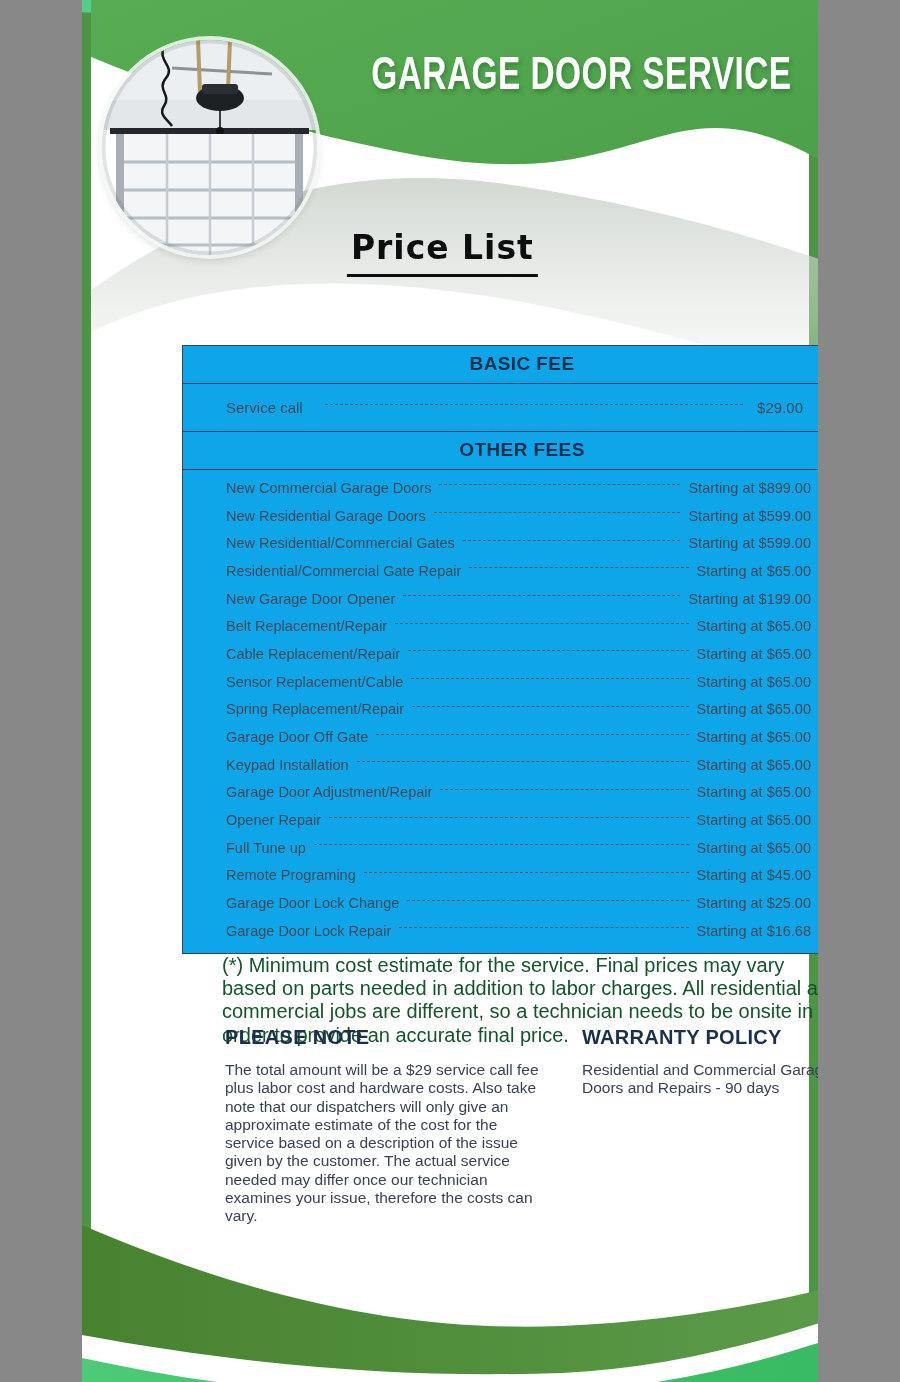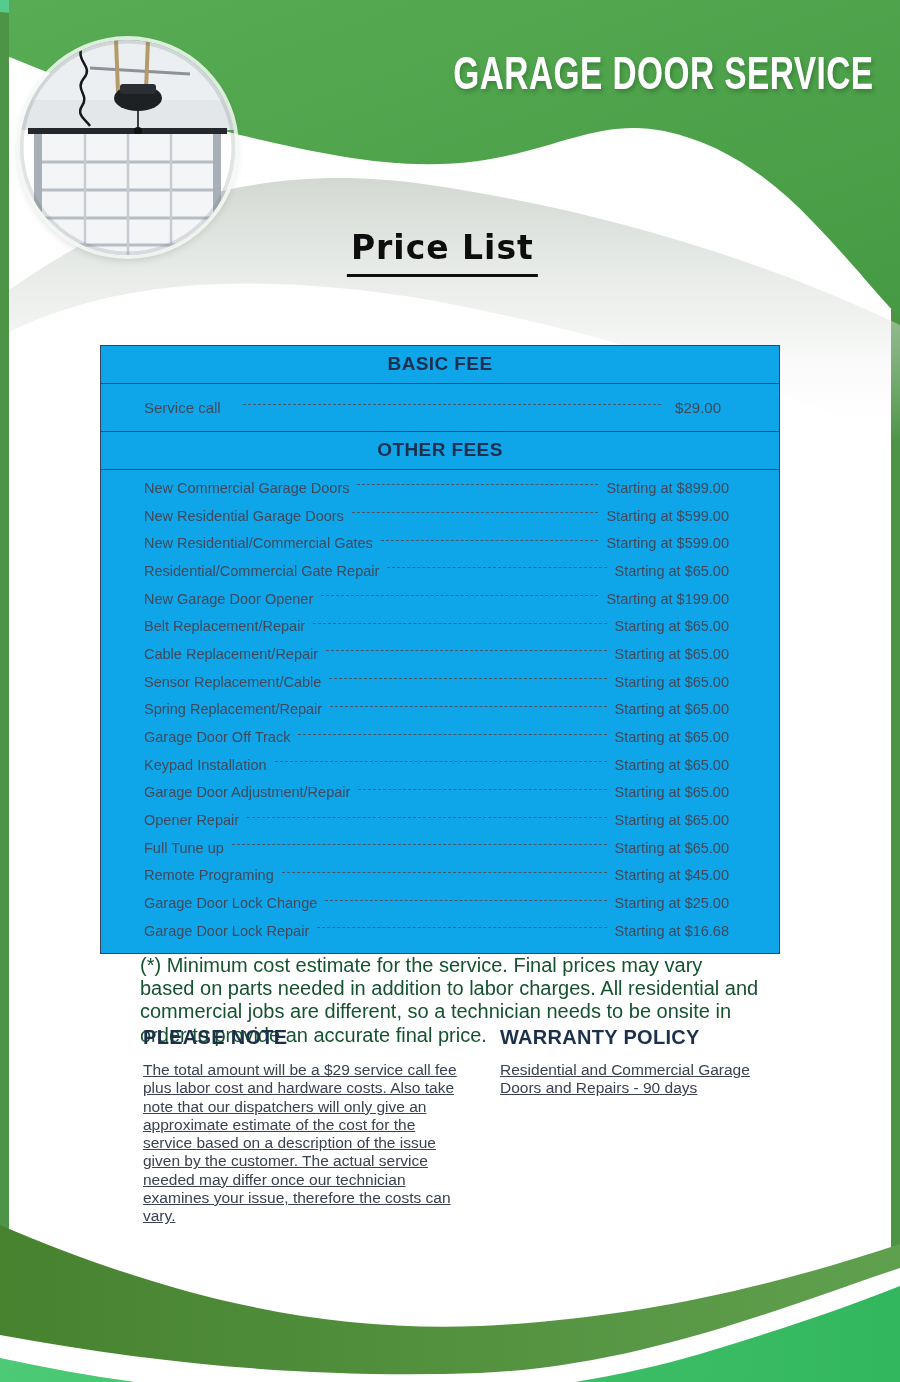--- a/index.html
+++ b/index.html
@@ -1,17 +1,17 @@
 <!DOCTYPE html>
 <html><head>
 <meta charset="utf-8">
 <style>
   html,body{margin:0;padding:0;background:#888;}
   .page{
-    position:relative;width:900px;height:1382px;margin:0 auto;
+    position:relative;width:736px;height:1382px;margin:0 auto;
     background:#ffffff;overflow:hidden;
     font-family:"Liberation Sans",sans-serif;
   }
   
   .edge-strip{position:absolute;top:0;bottom:0;width:9px;background:#4e9447;z-index:1;}
   .edge-strip.left{left:0;}
   .edge-strip.right{right:0;}
 
   .header-wave,.footer-wave{position:absolute;left:0;z-index:2;display:block;}
   .header-wave{top:0;}
@@ -73,21 +73,21 @@
   }
 
   
   .note-col{position:absolute;top:1026px;z-index:3;}
   .note-col.left{left:143px;width:322px;}
   .note-col.right{left:500px;width:270px;}
   .col-heading{
     color:#1c304b;font-weight:bold;font-size:20px;letter-spacing:.3px;
     margin:0 0 12px 0;
   }
-  .col-body{color:#3a4150;font-size:15.5px;line-height:1.18;margin:0;text-decoration:underline;}
+  .col-body{color:#3a4150;font-size:15.5px;line-height:1.18;margin:0;}
 </style>
 </head>
 <body>
 
 <div class="page">
 
   <div class="edge-strip left"></div>
   <div class="edge-strip right"></div>
 
   <svg class="header-wave" width="900" height="460" viewBox="0 0 900 460">
@@ -216,21 +216,21 @@
           <span class="fee-price">Starting at $65.00</span>
         </div>
 
         <div class="fee-row">
           <span class="fee-label">Spring Replacement/Repair</span>
           <span class="fee-leader"></span>
           <span class="fee-price">Starting at $65.00</span>
         </div>
 
         <div class="fee-row">
-          <span class="fee-label">Garage Door Off Track</span>
+          <span class="fee-label">Garage Door Off Gate</span>
           <span class="fee-leader"></span>
           <span class="fee-price">Starting at $65.00</span>
         </div>
 
         <div class="fee-row">
           <span class="fee-label">Keypad Installation</span>
           <span class="fee-leader"></span>
           <span class="fee-price">Starting at $65.00</span>
         </div>
 

